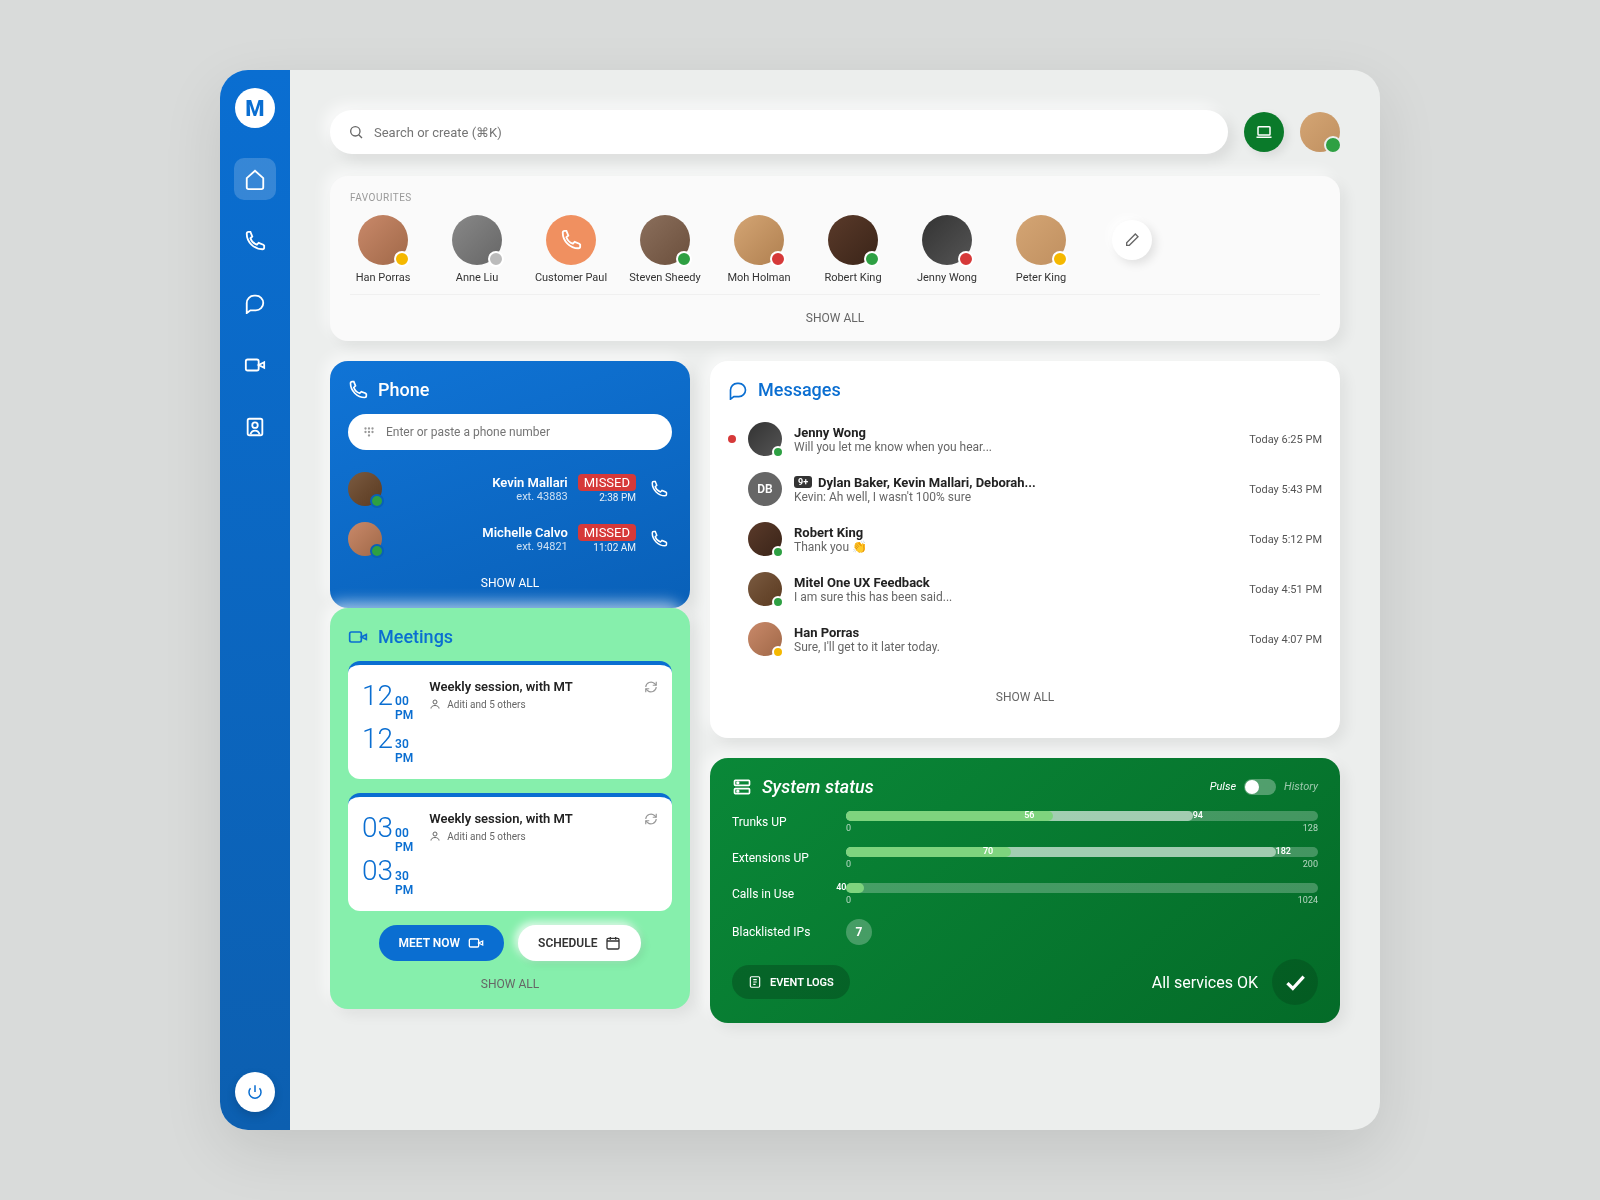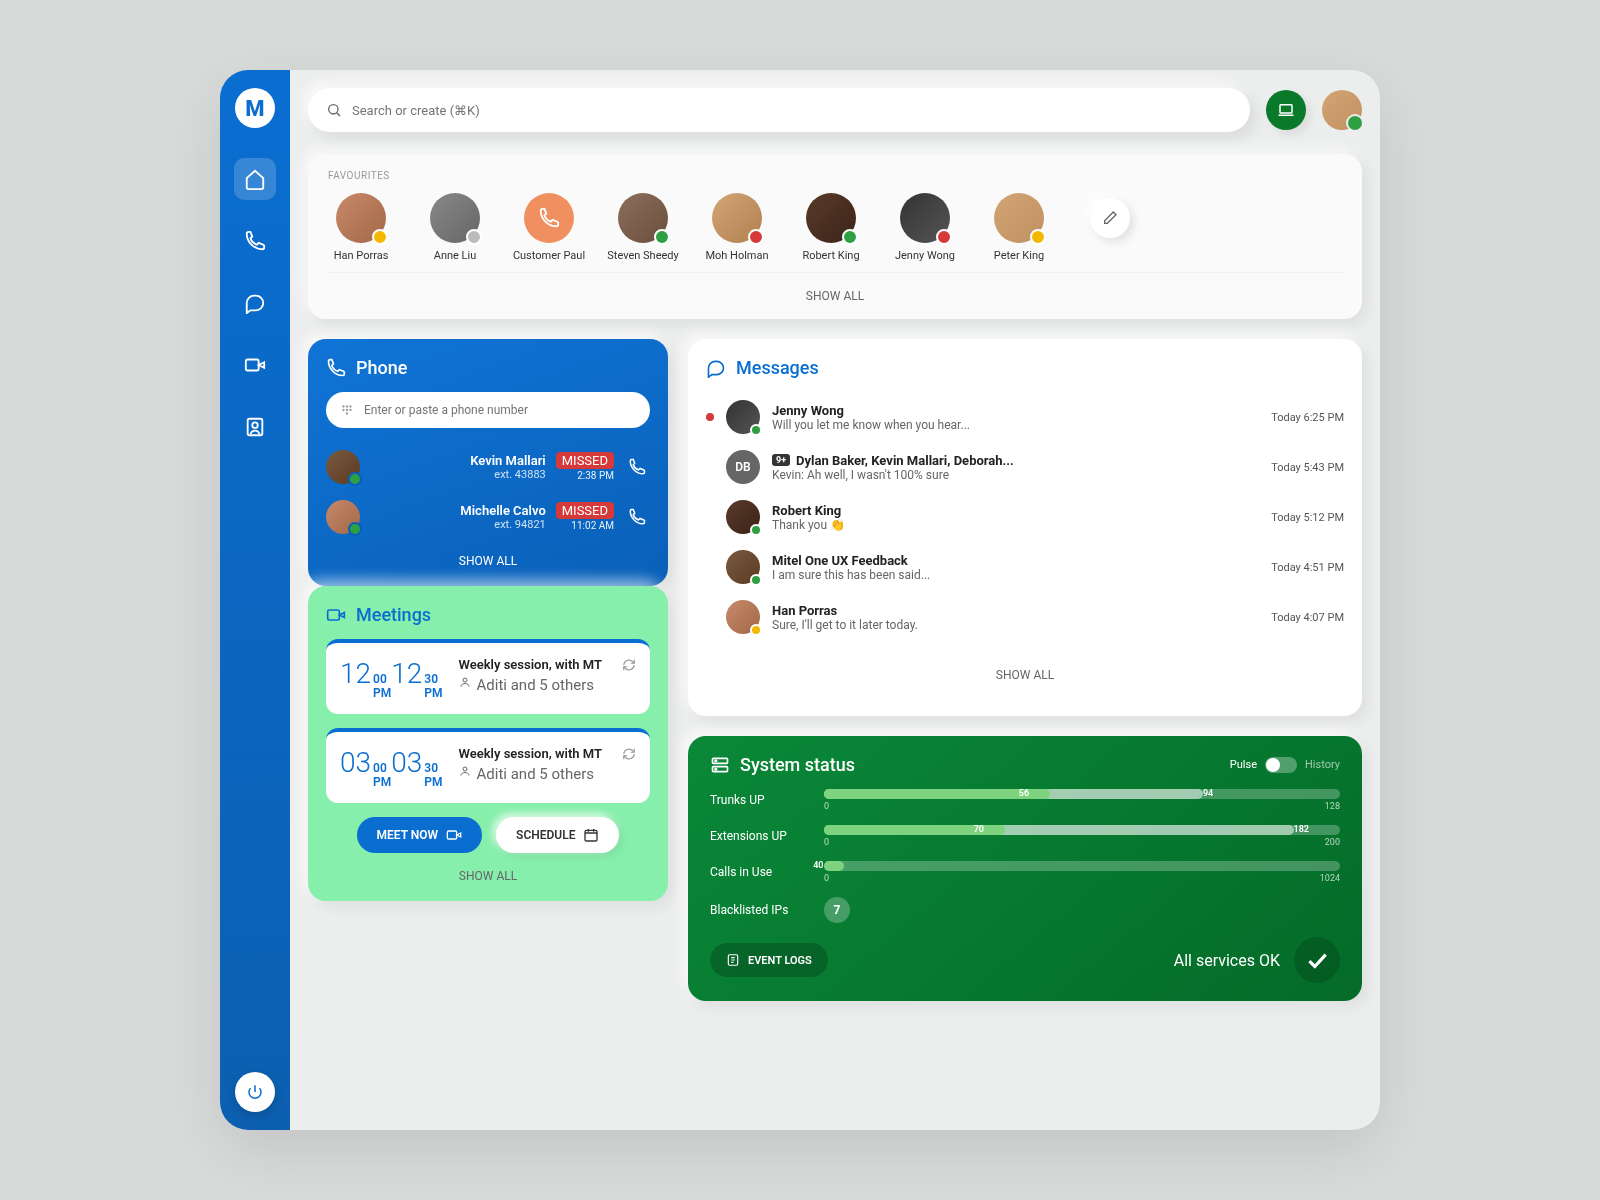--- a/index.html
+++ b/index.html
@@ -5,21 +5,21 @@
 * { box-sizing: border-box; margin: 0; padding: 0; font-family: -apple-system, BlinkMacSystemFont, "Segoe UI", Roboto, sans-serif; }
 body { background: #d9dbda; display: flex; align-items: center; justify-content: center; width: 1600px; height: 1200px; }
 .app { width: 1160px; height: 1060px; background: #eceeed; border-radius: 28px; display: flex; position: relative; box-shadow: 0 20px 60px rgba(0,0,0,0.1); }
 .sidebar { width: 70px; background: linear-gradient(180deg, #0a6ed1 0%, #0c5fb0 100%); border-radius: 28px 0 0 28px; display: flex; flex-direction: column; align-items: center; padding-top: 18px; padding-bottom: 18px; }
 .logo { width: 40px; height: 40px; border-radius: 50%; background: #fff; display: flex; align-items: center; justify-content: center; color: #0a6ed1; font-weight: 800; font-size: 22px; margin-bottom: 30px; }
 .nav-item { width: 42px; height: 42px; display: flex; align-items: center; justify-content: center; color: #fff; margin-bottom: 20px; border-radius: 10px; cursor: pointer; }
 .nav-item.active { background: rgba(255,255,255,0.18); }
 .nav-item svg { width: 22px; height: 22px; }
 .spacer { flex: 1; }
 .power-btn { width: 40px; height: 40px; border-radius: 50%; background: #fff; display: flex; align-items: center; justify-content: center; color: #0a6ed1; cursor: pointer; box-shadow: 0 4px 10px rgba(0,0,0,0.15); }
-.main { flex: 1; padding: 18px; overflow: hidden; }
+.main { flex: 1; padding: 40px; overflow: hidden; }
 .topbar { display: flex; align-items: center; gap: 16px; margin-bottom: 22px; }
 .search-wrap { flex: 1; background: #fff; border-radius: 30px; height: 44px; display: flex; align-items: center; padding: 0 18px; box-shadow: 6px 6px 14px rgba(0,0,0,0.08), -6px -6px 14px rgba(255,255,255,0.7); }
 .search-wrap svg { width: 16px; height: 16px; color: #666; margin-right: 10px; }
 .search-wrap input { border: none; outline: none; font-size: 13px; flex: 1; background: transparent; }
 .status-dot { width: 40px; height: 40px; border-radius: 50%; background: #0a7a2a; display: flex; align-items: center; justify-content: center; color: #fff; cursor: pointer; box-shadow: 4px 4px 10px rgba(0,0,0,0.08); }
 .status-dot svg { width: 18px; height: 18px; }
 .avatar-top { width: 40px; height: 40px; border-radius: 50%; background: linear-gradient(135deg,#d4a574,#c09060); position: relative; cursor: pointer; }
 .avatar-top::after { content:''; position:absolute; bottom:-2px; right:-2px; width:14px; height:14px; border-radius:50%; background:#2ea043; border:2px solid #eceeed; }
 
 .favourites { background: #fafafa; border-radius: 18px; padding: 16px 20px 0; margin-bottom: 20px; box-shadow: 6px 6px 14px rgba(0,0,0,0.06), -6px -6px 14px rgba(255,255,255,0.6); }
@@ -59,45 +59,45 @@
 .call-name { font-size:13px; font-weight:600; }
 .call-ext { font-size:11px; opacity:0.8; }
 .call-meta { text-align:right; font-size:10px; }
 .missed-badge { background:#d63939; color:#fff; padding:1px 6px; border-radius:4px; font-weight:400; font-size:13px; }
 .call-time { margin-top:2px; opacity:0.9; }
 .call-action { width:26px; height:26px; display:flex; align-items:center; justify-content:center; color:#fff; cursor:pointer; }
 
 .show-all-link { text-align:center; font-size:12px; padding-top:12px; cursor:pointer; }
 
 .meeting-card { background:#fff; border-radius:12px; padding:14px; display:flex; gap:16px; margin-bottom:14px; border-top:4px solid #0a6ed1; }
-.meeting-times { display:flex; flex-direction:row; }
+.meeting-times { display:flex; flex-direction:column; }
 .mt-row { display:flex; align-items:baseline; color:#0a6ed1; }
 .mt-hour { font-size:28px; font-weight:300; }
 .mt-mm { font-size:12px; font-weight:600; margin-left:2px; }
 .meeting-info { flex:1; }
 .meeting-title { font-size:13px; font-weight:600; margin-bottom:4px; color:#222; }
-.meeting-sub { font-size:15px; color:#666; display:flex; align-items:flex-start; gap:6px; }
+.meeting-sub { font-size:10px; color:#666; display:flex; align-items:center; gap:6px; }
 .meeting-sub svg { width:12px; height:12px; }
 .meeting-recur { color:#999; cursor:pointer; }
 .meeting-actions { display:flex; gap:14px; justify-content:center; margin:10px 0 4px; }
 .btn-primary { background:#0a6ed1; color:#fff; border:none; border-radius:20px; padding:10px 20px; font-size:12px; font-weight:600; display:flex; align-items:center; gap:8px; cursor:pointer; }
 .btn-secondary { background:#fff; color:#333; border:none; border-radius:20px; padding:10px 20px; font-size:12px; font-weight:600; display:flex; align-items:center; gap:8px; cursor:pointer; box-shadow: 3px 3px 8px rgba(0,0,0,0.08), -3px -3px 8px rgba(255,255,255,0.8); }
 
 .msg-row { display:flex; align-items:center; gap:12px; padding:8px 0; }
 .msg-dot { width:8px; height:8px; border-radius:50%; background:#d63939; flex-shrink:0; }
 .msg-dot.hidden { visibility:hidden; }
 .msg-avatar { width:34px; height:34px; border-radius:50%; position:relative; flex-shrink:0; display:flex; align-items:center; justify-content:center; color:#fff; font-size:12px; font-weight:600; }
 .msg-avatar .badge { position:absolute; bottom:-2px; right:-2px; width:12px; height:12px; border-radius:50%; border:2px solid #fff; }
 .msg-body { flex:1; }
 .msg-from { font-size:13px; font-weight:700; color:#222; display:flex; align-items:center; gap:6px; }
 .msg-count { background:#333; color:#fff; font-size:9px; padding:1px 4px; border-radius:3px; }
 .msg-preview { font-size:12px; color:#666; }
 .msg-time { font-size:11px; color:#555; white-space:nowrap; }
 
-.status-header { display:flex; align-items:center; justify-content:space-between; margin-bottom:14px; }
+.status-header { display:flex; align-items:center; justify-content:space-between; margin-bottom:14px;font-style:italic; }
 .toggle-wrap { display:flex; align-items:center; gap:8px; font-size:11px; }
 .toggle { width:32px; height:16px; background:rgba(255,255,255,0.3); border-radius:10px; position:relative; cursor:pointer; }
 .toggle::after { content:''; position:absolute; left:1px; top:1px; width:14px; height:14px; background:#fff; border-radius:50%; }
 .status-row { display:flex; align-items:center; gap:14px; margin-bottom:14px; font-size:12px; }
 .status-label { width:100px; }
 .bar-wrap { flex:1; position:relative; }
 .bar-track { height:10px; background:rgba(255,255,255,0.25); border-radius:5px; position:relative; overflow:visible; }
 .bar-fill { height:100%; border-radius:5px; position:absolute; left:0; top:0; }
 .bar-fill.a { background:rgba(255,255,255,0.5); }
 .bar-fill.b { background:#7ed47e; }

